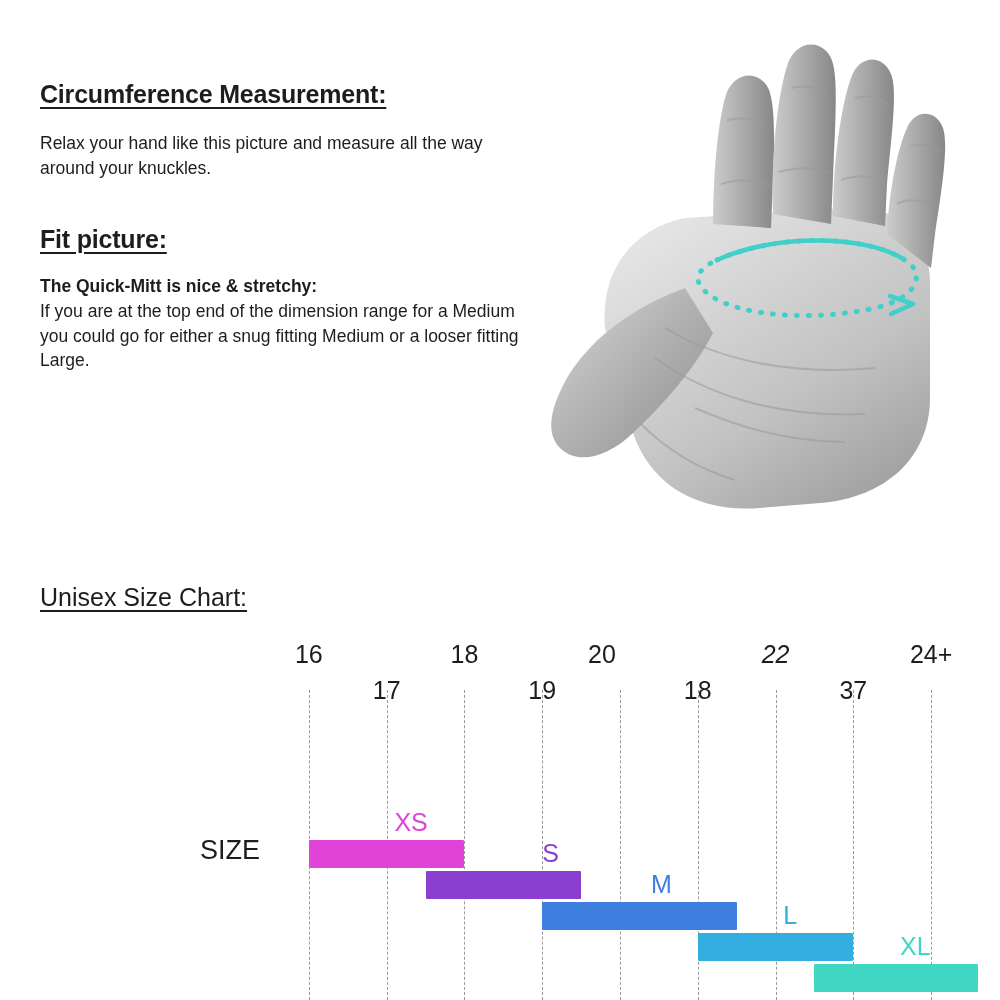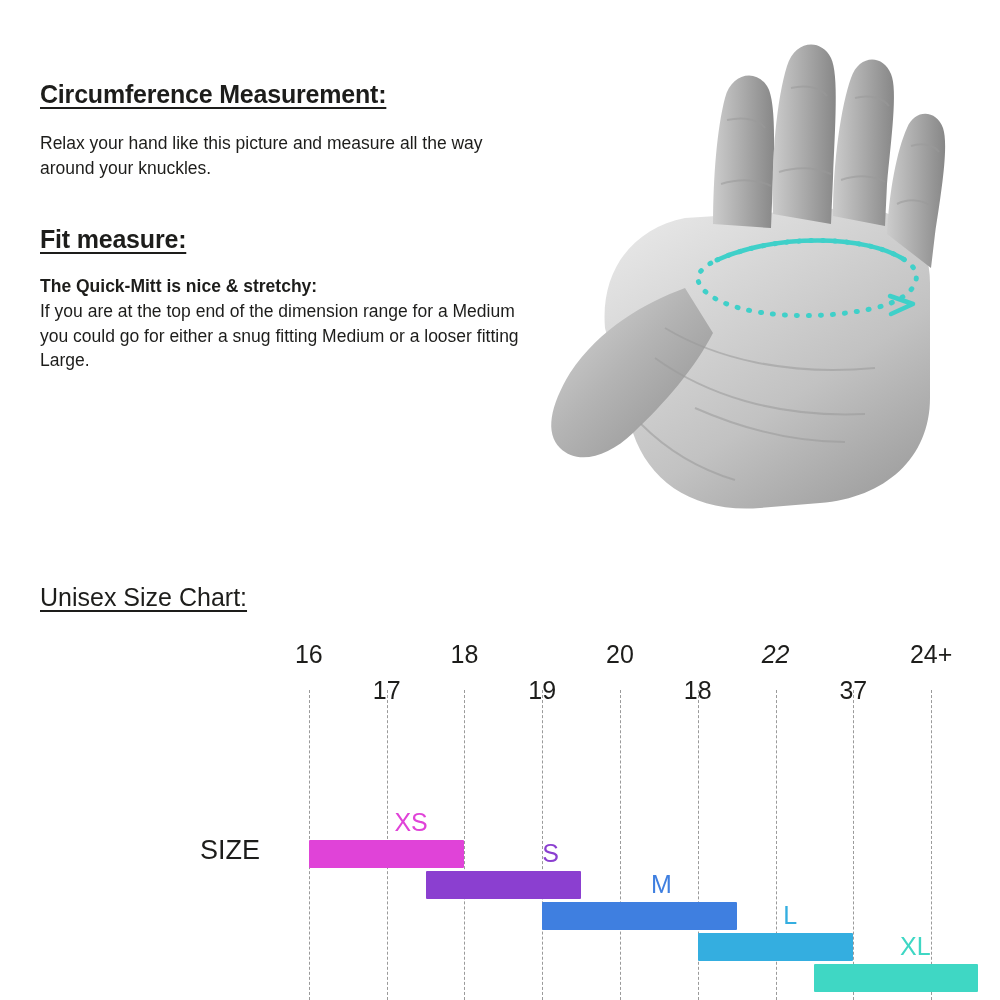--- a/index.html
+++ b/index.html
@@ -136,21 +136,21 @@
     font-weight: normal;
     white-space: nowrap;
   }
 </style>
 </head>
 <body>
 
 <div class="text-col">
   <h2 class="heading">Circumference Measurement:</h2>
   <p class="body-text">Relax your hand like this picture and measure all the way around your knuckles.</p>
-  <h2 class="heading second">Fit measure:</h2>
+  <h2 class="heading second">Fit picture:</h2>
   <p class="body-bold">The Quick-Mitt is nice &amp; stretchy:</p>
   <p class="body-text">If you are at the top end of the dimension range for a Medium you could go for either a snug fitting Medium or a looser fitting Large.</p>
 </div>
 
 <div class="hand-photo">
   <svg width="420" height="492" viewBox="0 0 420 492">
     <defs>
       <linearGradient id="skin" x1="0" y1="0" x2="1" y2="1">
         <stop offset="0%" stop-color="#d8d8d8"></stop>
         <stop offset="45%" stop-color="#b4b4b4"></stop>
@@ -218,21 +218,21 @@
   <div class="plot" id="plot">
       <div class="gridline" style="left: 38.8889px;"></div>
       <div class="tick-label" style="left: 38.8889px; top: 0px;">16</div>
       <div class="gridline" style="left: 116.667px;"></div>
       <div class="tick-label" style="left: 116.667px; top: 36px;">17</div>
       <div class="gridline" style="left: 194.444px;"></div>
       <div class="tick-label" style="left: 194.444px; top: 0px;">18</div>
       <div class="gridline" style="left: 272.222px;"></div>
       <div class="tick-label" style="left: 272.222px; top: 36px;">19</div>
       <div class="gridline" style="left: 350px;"></div>
-      <div class="tick-label" style="left: 350px; top: 0px; text-align: right;">20</div>
+      <div class="tick-label" style="left: 332px; top: 0px; text-align: right;">20</div>
       <div class="gridline" style="left: 427.778px;"></div>
       <div class="tick-label" style="left: 427.778px; top: 36px;">18</div>
       <div class="gridline" style="left: 505.556px;"></div>
       <div class="tick-label" style="left: 505.556px; top: 0px; font-style: italic;">22</div>
       <div class="gridline" style="left: 583.333px;"></div>
       <div class="tick-label" style="left: 583.333px; top: 36px;">37</div>
       <div class="gridline" style="left: 661.111px;"></div>
       <div class="tick-label" style="left: 661.111px; top: 0px;">24+</div>
       <div class="bar" style="left: 38.8889px; width: 155.556px; top: 200px; background: rgb(224, 67, 216);"></div>
       <div class="bar-label" style="left: 124.444px; top: 168px; color: rgb(224, 67, 216);">XS</div>

